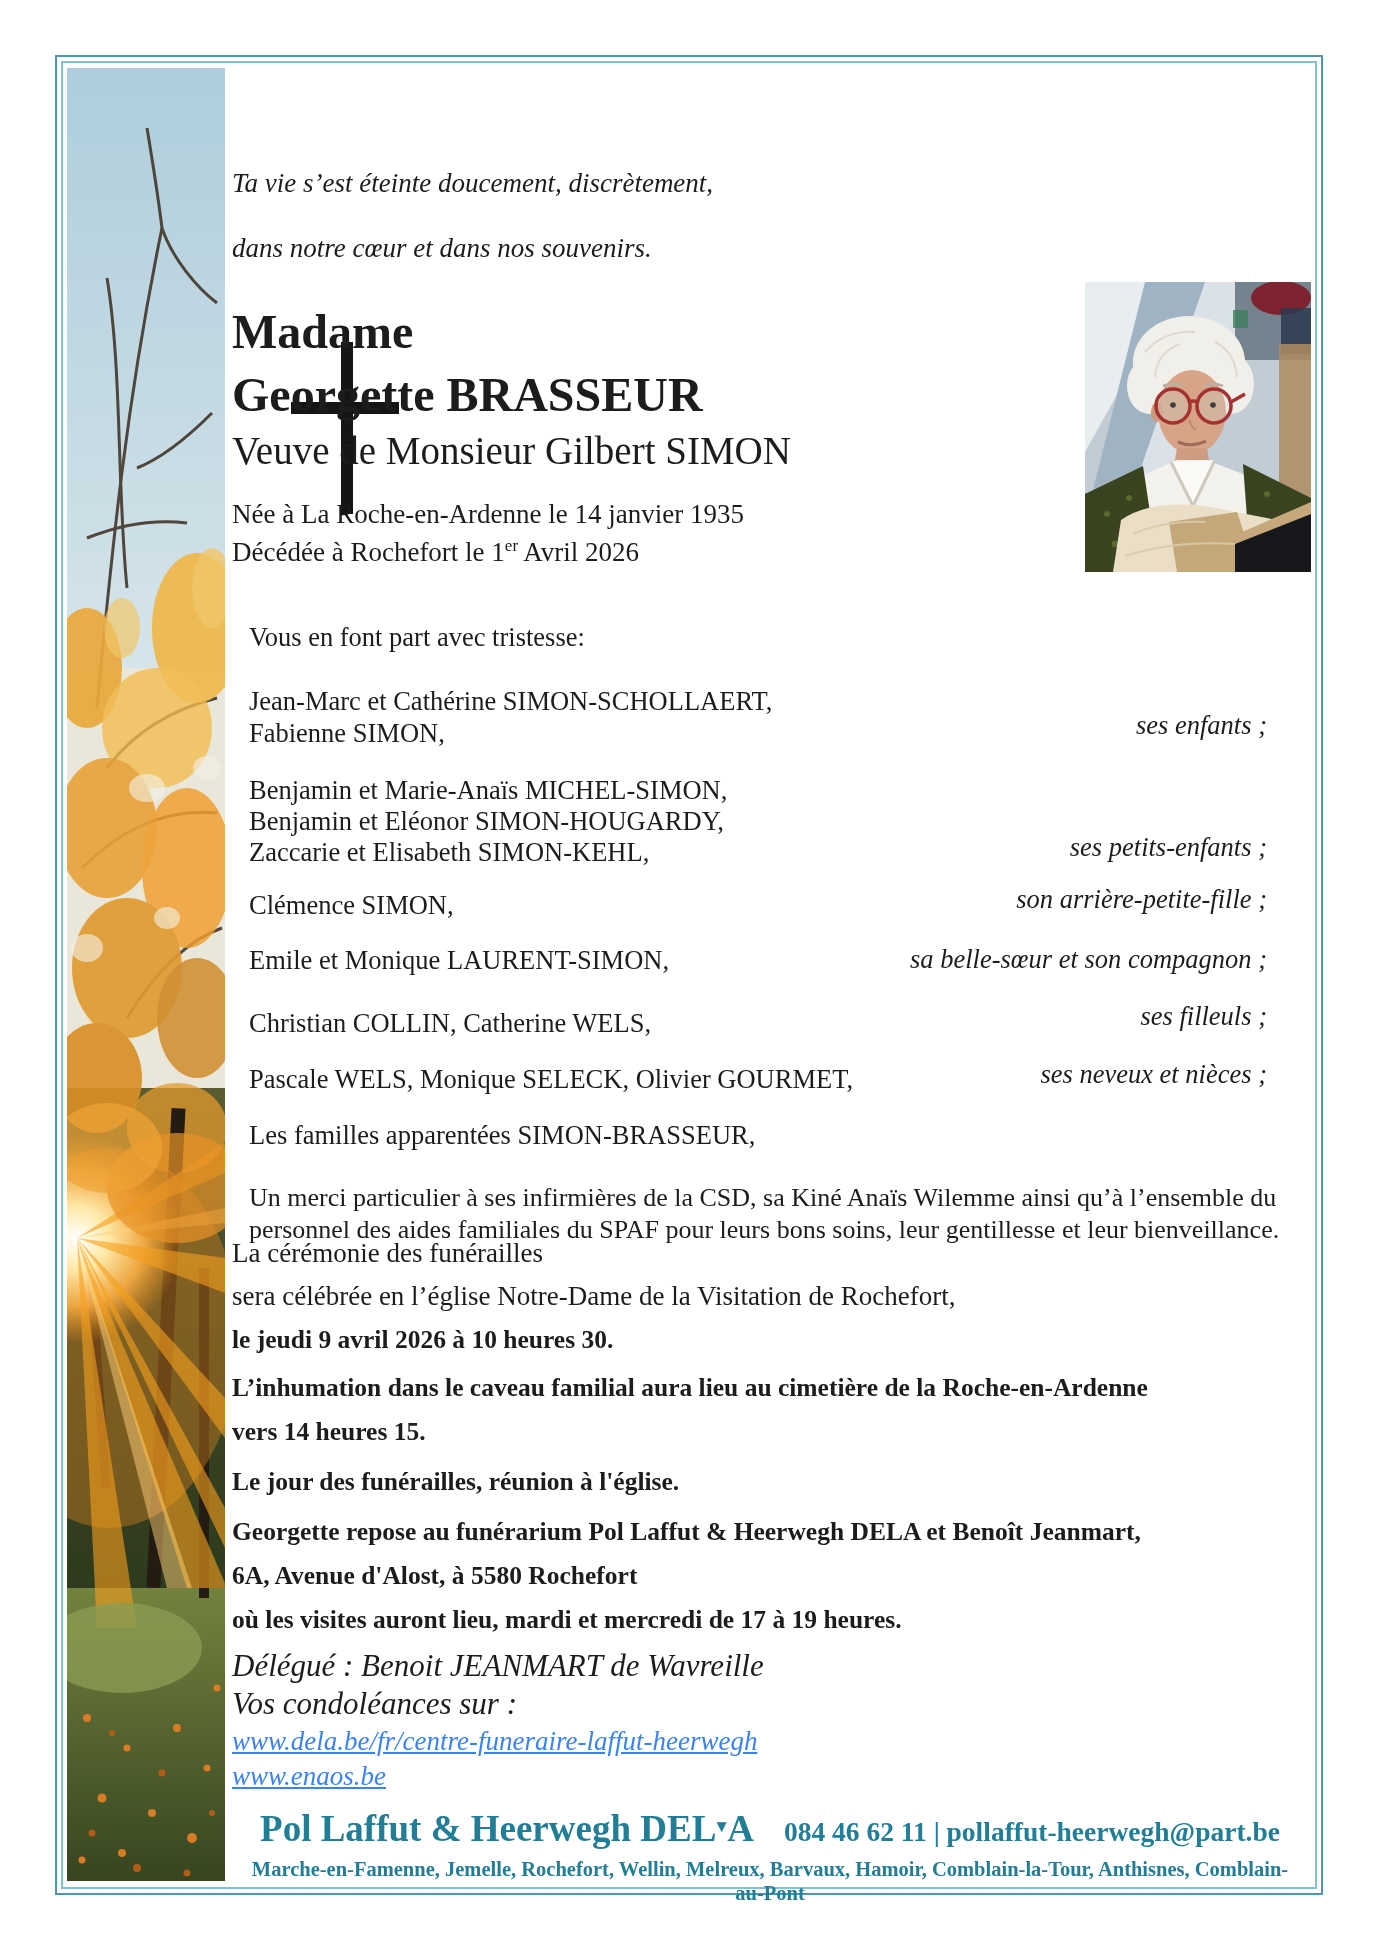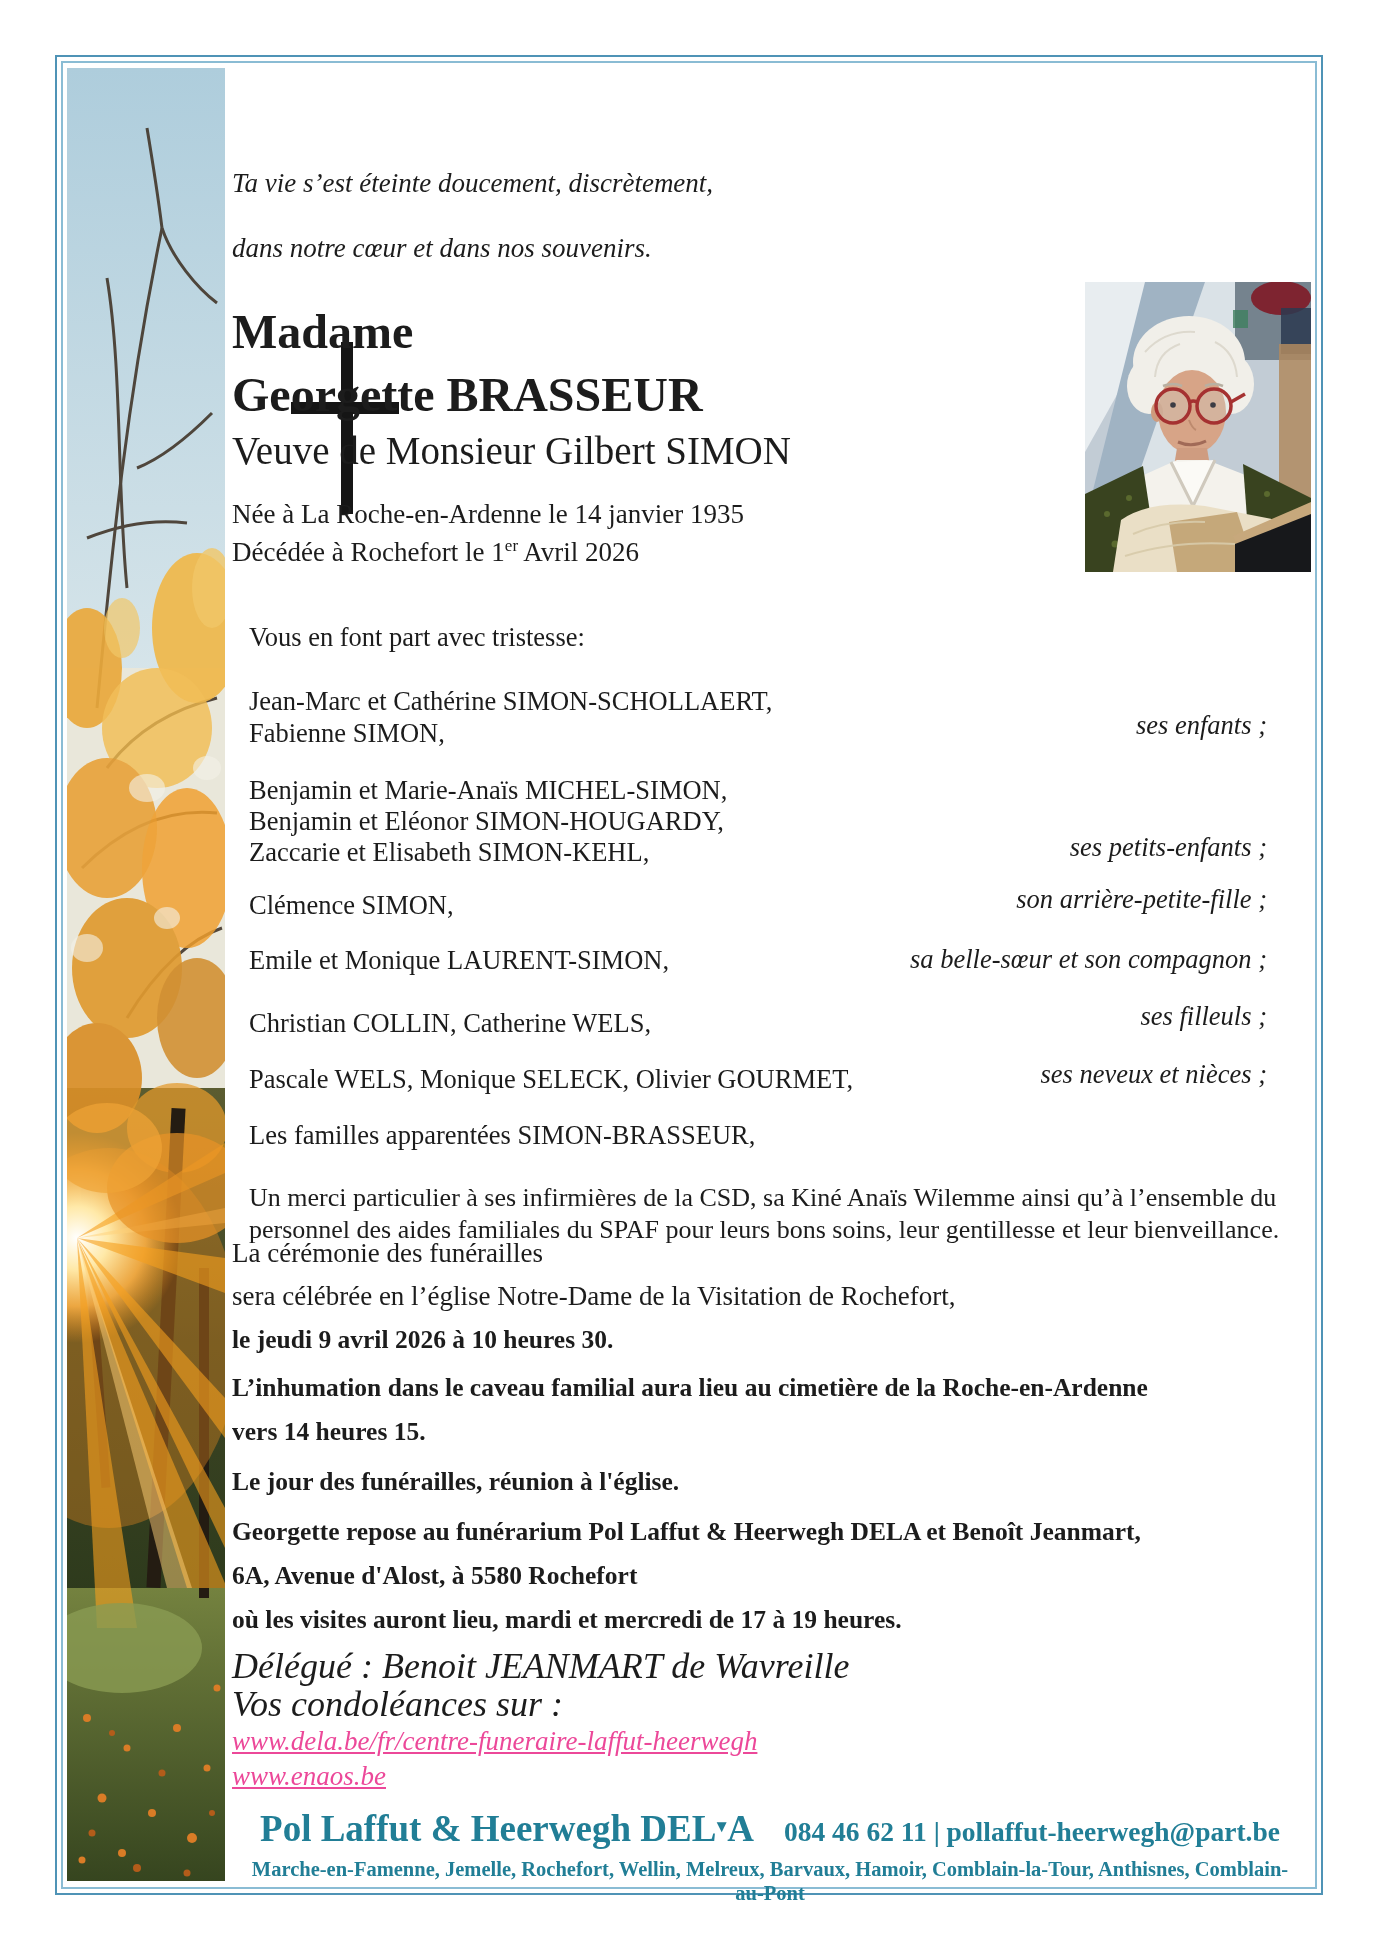--- a/index.html
+++ b/index.html
@@ -20,23 +20,23 @@
   .rightlab{right:111px;text-align:right;font-style:italic;font-size:26.5px;}
   .quote{font-style:italic;font-size:27px;line-height:33px;}
   .title{font-weight:bold;font-size:48px;line-height:60px;}
   .subtitle{font-size:39px;line-height:52px;}
   .meta{font-size:27px;}
   .meta sup{font-size:17px;}
   .body{font-size:26.5px;}
   .thanks{font-size:26px;}
   .cer{font-size:27px;}
   .cerb{font-weight:bold;font-size:25.5px;}
-  .ital{font-style:italic;font-size:36px;}
+  .ital{font-style:italic;font-size:31px;}
   .linkline{font-style:italic;font-size:27px;}
-  .linkline a{color:#ec4899;text-decoration:underline;cursor:pointer;}
+  .linkline a{color:#3b82f6;text-decoration:underline;cursor:pointer;}
   .footer-main{left:240px;width:1060px;display:flex;justify-content:center;align-items:baseline;gap:30px;color:#217e96;}
   .brand{font-weight:bold;font-size:37px;white-space:nowrap;}
   .brand .tri{display:inline-block;font-size:17px;vertical-align:9px;margin:0 -3px;}
   .contact{font-weight:bold;font-size:27.5px;white-space:nowrap;}
   .towns{left:240px;width:1060px;text-align:center;color:#217e96;font-weight:bold;font-size:20.5px;line-height:24px;white-space:normal;}
 </style>
 </head>
 <body>
 
 <div class="page">

